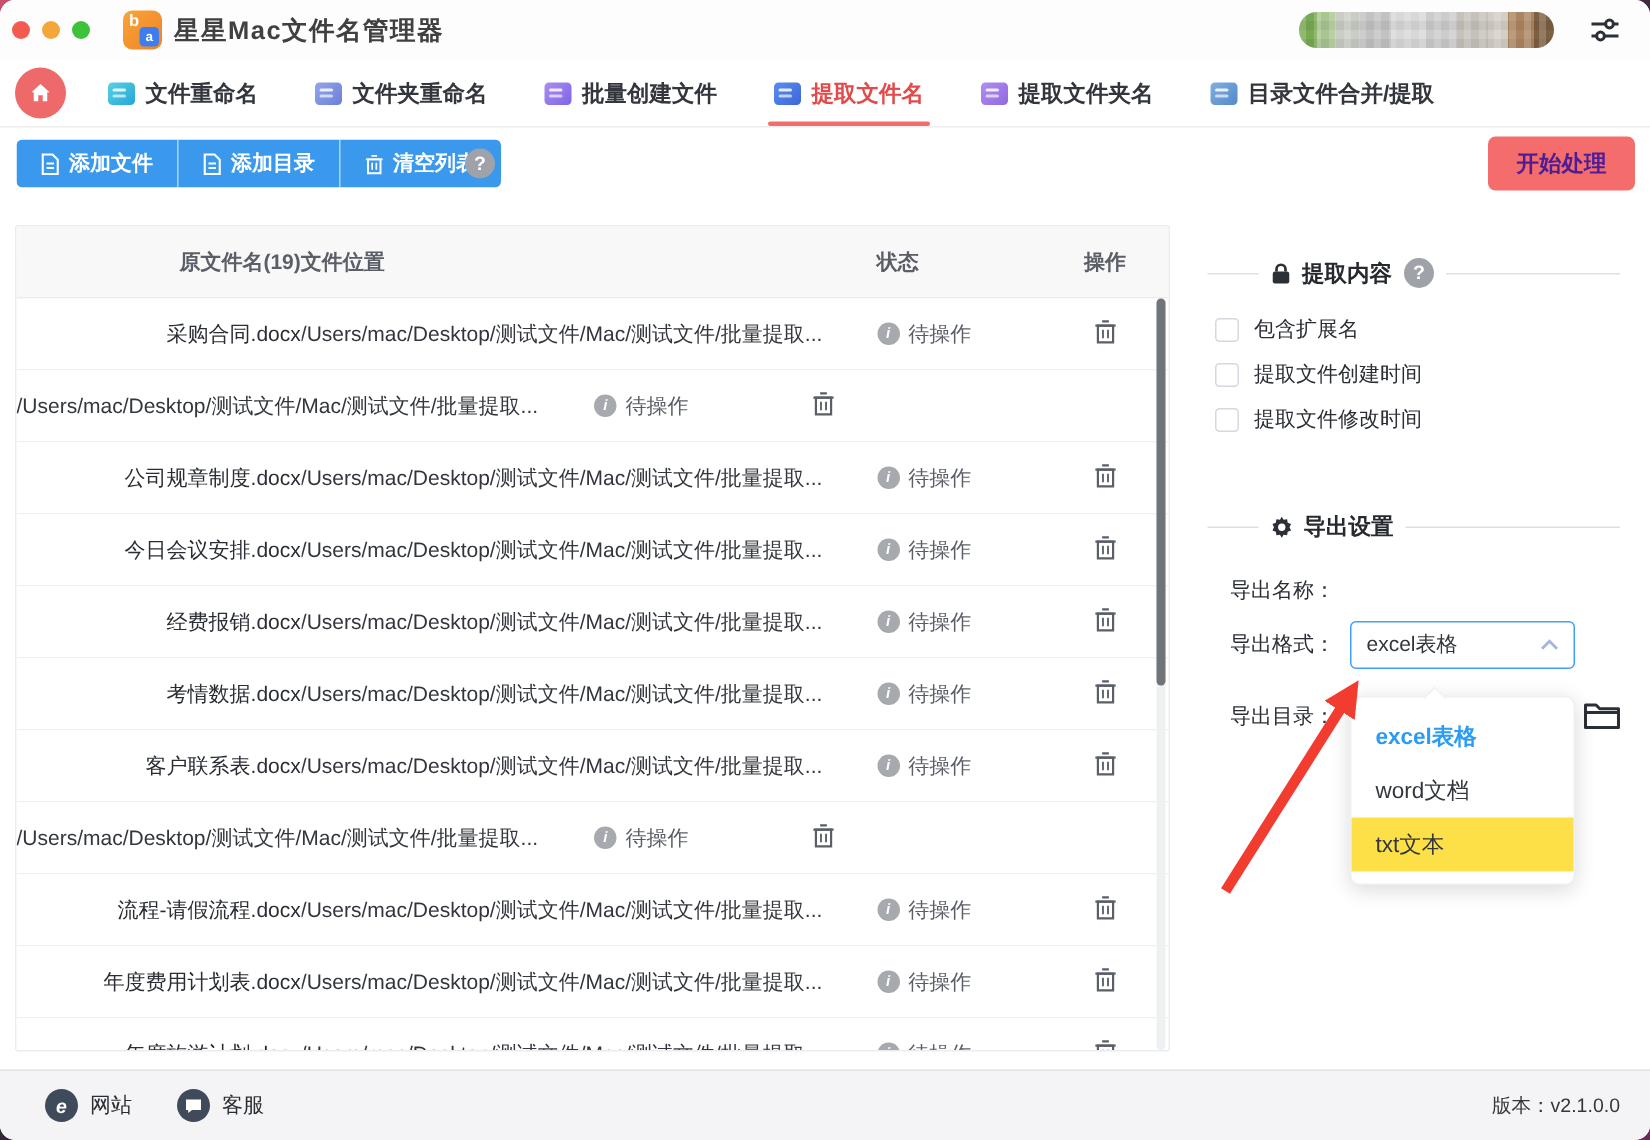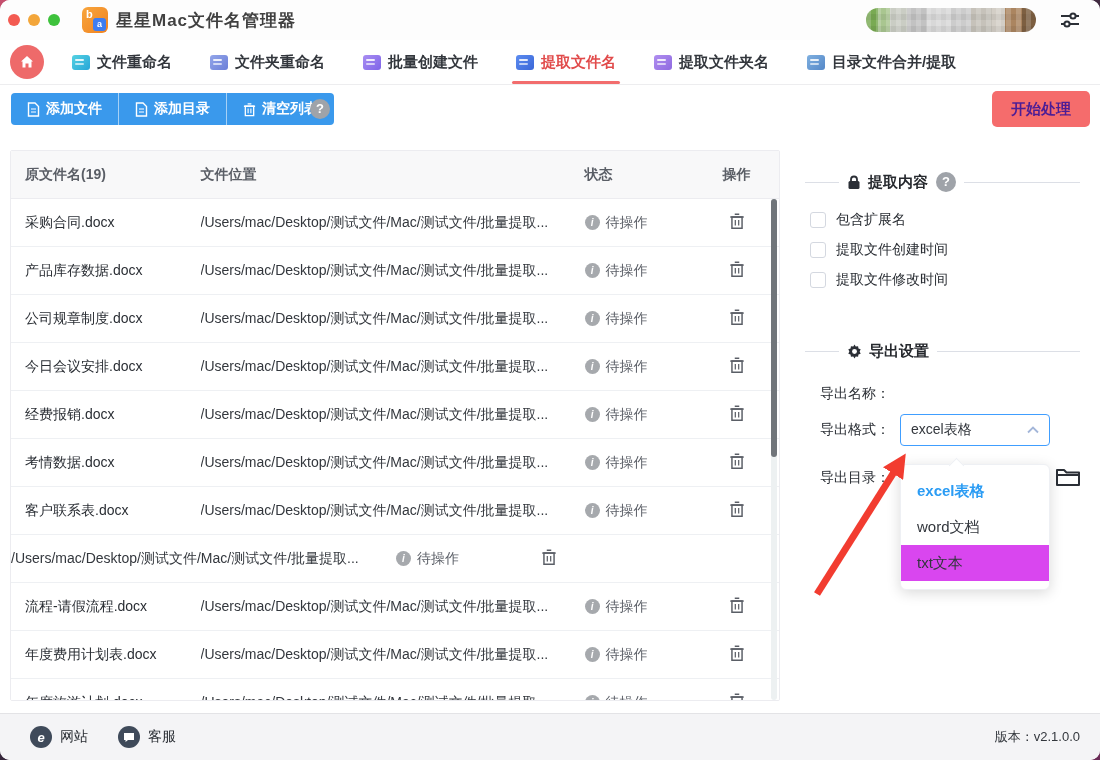--- a/index.html
+++ b/index.html
@@ -46,21 +46,21 @@
   
   .btn-group { position:absolute; top:93px; left:11px; display:flex; height:32px; border-radius:4px; overflow:hidden; }
   .tb-btn { background:#3a99ec; color:#fff; font-size:14px; font-weight:bold; border:none; padding:0 16px; display:flex; align-items:center; gap:6px; border-right:1px solid rgba(255,255,255,.55); cursor:pointer; font-family:inherit; }
   .tb-btn:last-child { border-right:none; }
   .help-circle { position:absolute; width:20px; height:20px; border-radius:50%; background:#9fa3a9; color:#fff; font-size:13px; font-weight:bold; text-align:center; line-height:20px; }
   .help-toolbar { top:99px; left:310px; }
   .start-btn { position:absolute; top:91px; right:10px; width:98px; height:36px; background:#f56c6c; color:#4c1d95; border:none; border-radius:5px; font-size:15px; font-weight:bold; cursor:pointer; font-family:inherit; }
   
   .table { position:absolute; top:150px; left:10px; width:770px; height:551px; border:1px solid #ececf0; border-radius:2px; overflow:hidden; background:#fff; }
   .thead { display:flex; height:48px; background:#f8f8f9; align-items:center; font-size:14px; font-weight:bold; color:#5a5e66; border-bottom:1px solid #ececf0; }
-  .col-name { width:190px; padding-left:14px; }
+  .col-name { width:190px; padding-left:14px;text-align:right; }
   .col-path { width:385px; }
   .col-status { width:110px; }
   .col-action { width:85px; text-align:center; }
   .trow { display:flex; height:48px; align-items:center; border-bottom:1px solid #eef0f3; font-size:14px; color:#2a2e34; background:#fff; }
   .cell-path { width:385px; color:#33373d; white-space:nowrap; overflow:hidden; }
   .cell-status { width:110px; display:flex; align-items:center; gap:6px; color:#5a5e66; }
   .info-i { width:15px; height:15px; border-radius:50%; background:#a6a9ad; color:#fff; font-size:10px; font-weight:bold; font-style:italic; text-align:center; line-height:15px; flex:none; }
   .cell-action { width:85px; display:flex; justify-content:center; }
   .trash-btn { background:none; border:none; cursor:pointer; padding:2px; }
   .vscroll-track { position:absolute; top:48px; right:2px; bottom:0; width:6px; background:#edf1f2; border-radius:3px; }
@@ -78,21 +78,21 @@
   .check-label { font-size:14px; color:#2a2e34; }
   .form-row { position:absolute; left:25px; display:flex; align-items:center; height:32px; }
   .form-label { font-size:14px; color:#2a2e34; width:80px; flex:none; }
   .text-input { width:150px; height:32px; border:1px solid #dcdfe6; border-radius:4px; font-size:14px; color:#2a2e34; padding:0 10px; font-family:inherit; background:#fff; }
   .select { width:150px; height:32px; border:1px solid #409eff; border-radius:4px; display:flex; align-items:center; justify-content:space-between; padding:0 10px; background:#fff; cursor:pointer; }
   .select-value { font-size:14px; color:#33373d; }
   .dropdown { position:absolute; top:314px; left:105px; width:150px; background:#fff; border:1px solid #eef0f4; border-radius:6px; box-shadow:0 3px 14px rgba(0,0,0,.15); padding:8px 0; z-index:40; }
   .dropdown::before { content:""; position:absolute; top:-5px; left:50px; width:10px; height:10px; background:#fff; transform:rotate(45deg); border-left:1px solid #eef0f4; border-top:1px solid #eef0f4; }
   .dd-item { height:36px; display:flex; align-items:center; padding:0 16px; font-size:15px; color:#33373d; cursor:pointer; }
   .dd-item.sel { color:#2b9cf4; font-weight:bold; }
-  .dd-item.hov { background:#d946ef; }
+  .dd-item.hov { background:#fde047; }
   .folder-btn { position:absolute; left:260px; top:316px; background:none; border:none; cursor:pointer; }
   .arrow-svg { position:absolute; left:795px; top:430px; width:310px; height:270px; pointer-events:none; z-index:60; }
   
   .footer { position:absolute; left:0; right:0; bottom:0; height:47px; background:#f4f4f6; border-top:1px solid #e3e3e6; display:flex; align-items:center; }
   .foot-item { display:flex; align-items:center; gap:8px; margin-left:30px; cursor:pointer; }
   .foot-circle { width:22px; height:22px; border-radius:50%; background:#3f4a5a; color:#fff; display:flex; align-items:center; justify-content:center; font-size:13px; font-weight:bold; font-style:italic; }
   .foot-label { font-size:14px; color:#2a2e34; }
   .version { margin-left:auto; margin-right:20px; font-size:13px; color:#33373d; }
 </style>
 </head>
@@ -208,21 +208,20 @@
                 <path d="M2.5 4.5 H11.5 V14.5 H2.5 Z" fill="none" stroke="#5a5e66" stroke-width="1.3"></path>
                 <line x1="1" y1="4.5" x2="13" y2="4.5" stroke="#5a5e66" stroke-width="1.3"></line>
                 <line x1="5" y1="2" x2="9" y2="2" stroke="#5a5e66" stroke-width="1.3"></line>
                 <line x1="5.5" y1="7" x2="5.5" y2="12" stroke="#5a5e66" stroke-width="1.1"></line>
                 <line x1="8.5" y1="7" x2="8.5" y2="12" stroke="#5a5e66" stroke-width="1.1"></line>
               </svg>
       </button>
     </div>
   </div>
         <div class="trow">
-    <div class="col-name">产品库存数据.docx</div>
     <div class="cell-path">/Users/mac/Desktop/测试文件/Mac/测试文件/批量提取...</div>
     <div class="cell-status">
       <span class="info-i">i</span>
       <span>待操作</span>
     </div>
     <div class="cell-action">
       <button class="trash-btn">
         <svg width="16" height="18" viewBox="0 0 14 16">
                 <path d="M2.5 4.5 H11.5 V14.5 H2.5 Z" fill="none" stroke="#5a5e66" stroke-width="1.3"></path>
                 <line x1="1" y1="4.5" x2="13" y2="4.5" stroke="#5a5e66" stroke-width="1.3"></line>

